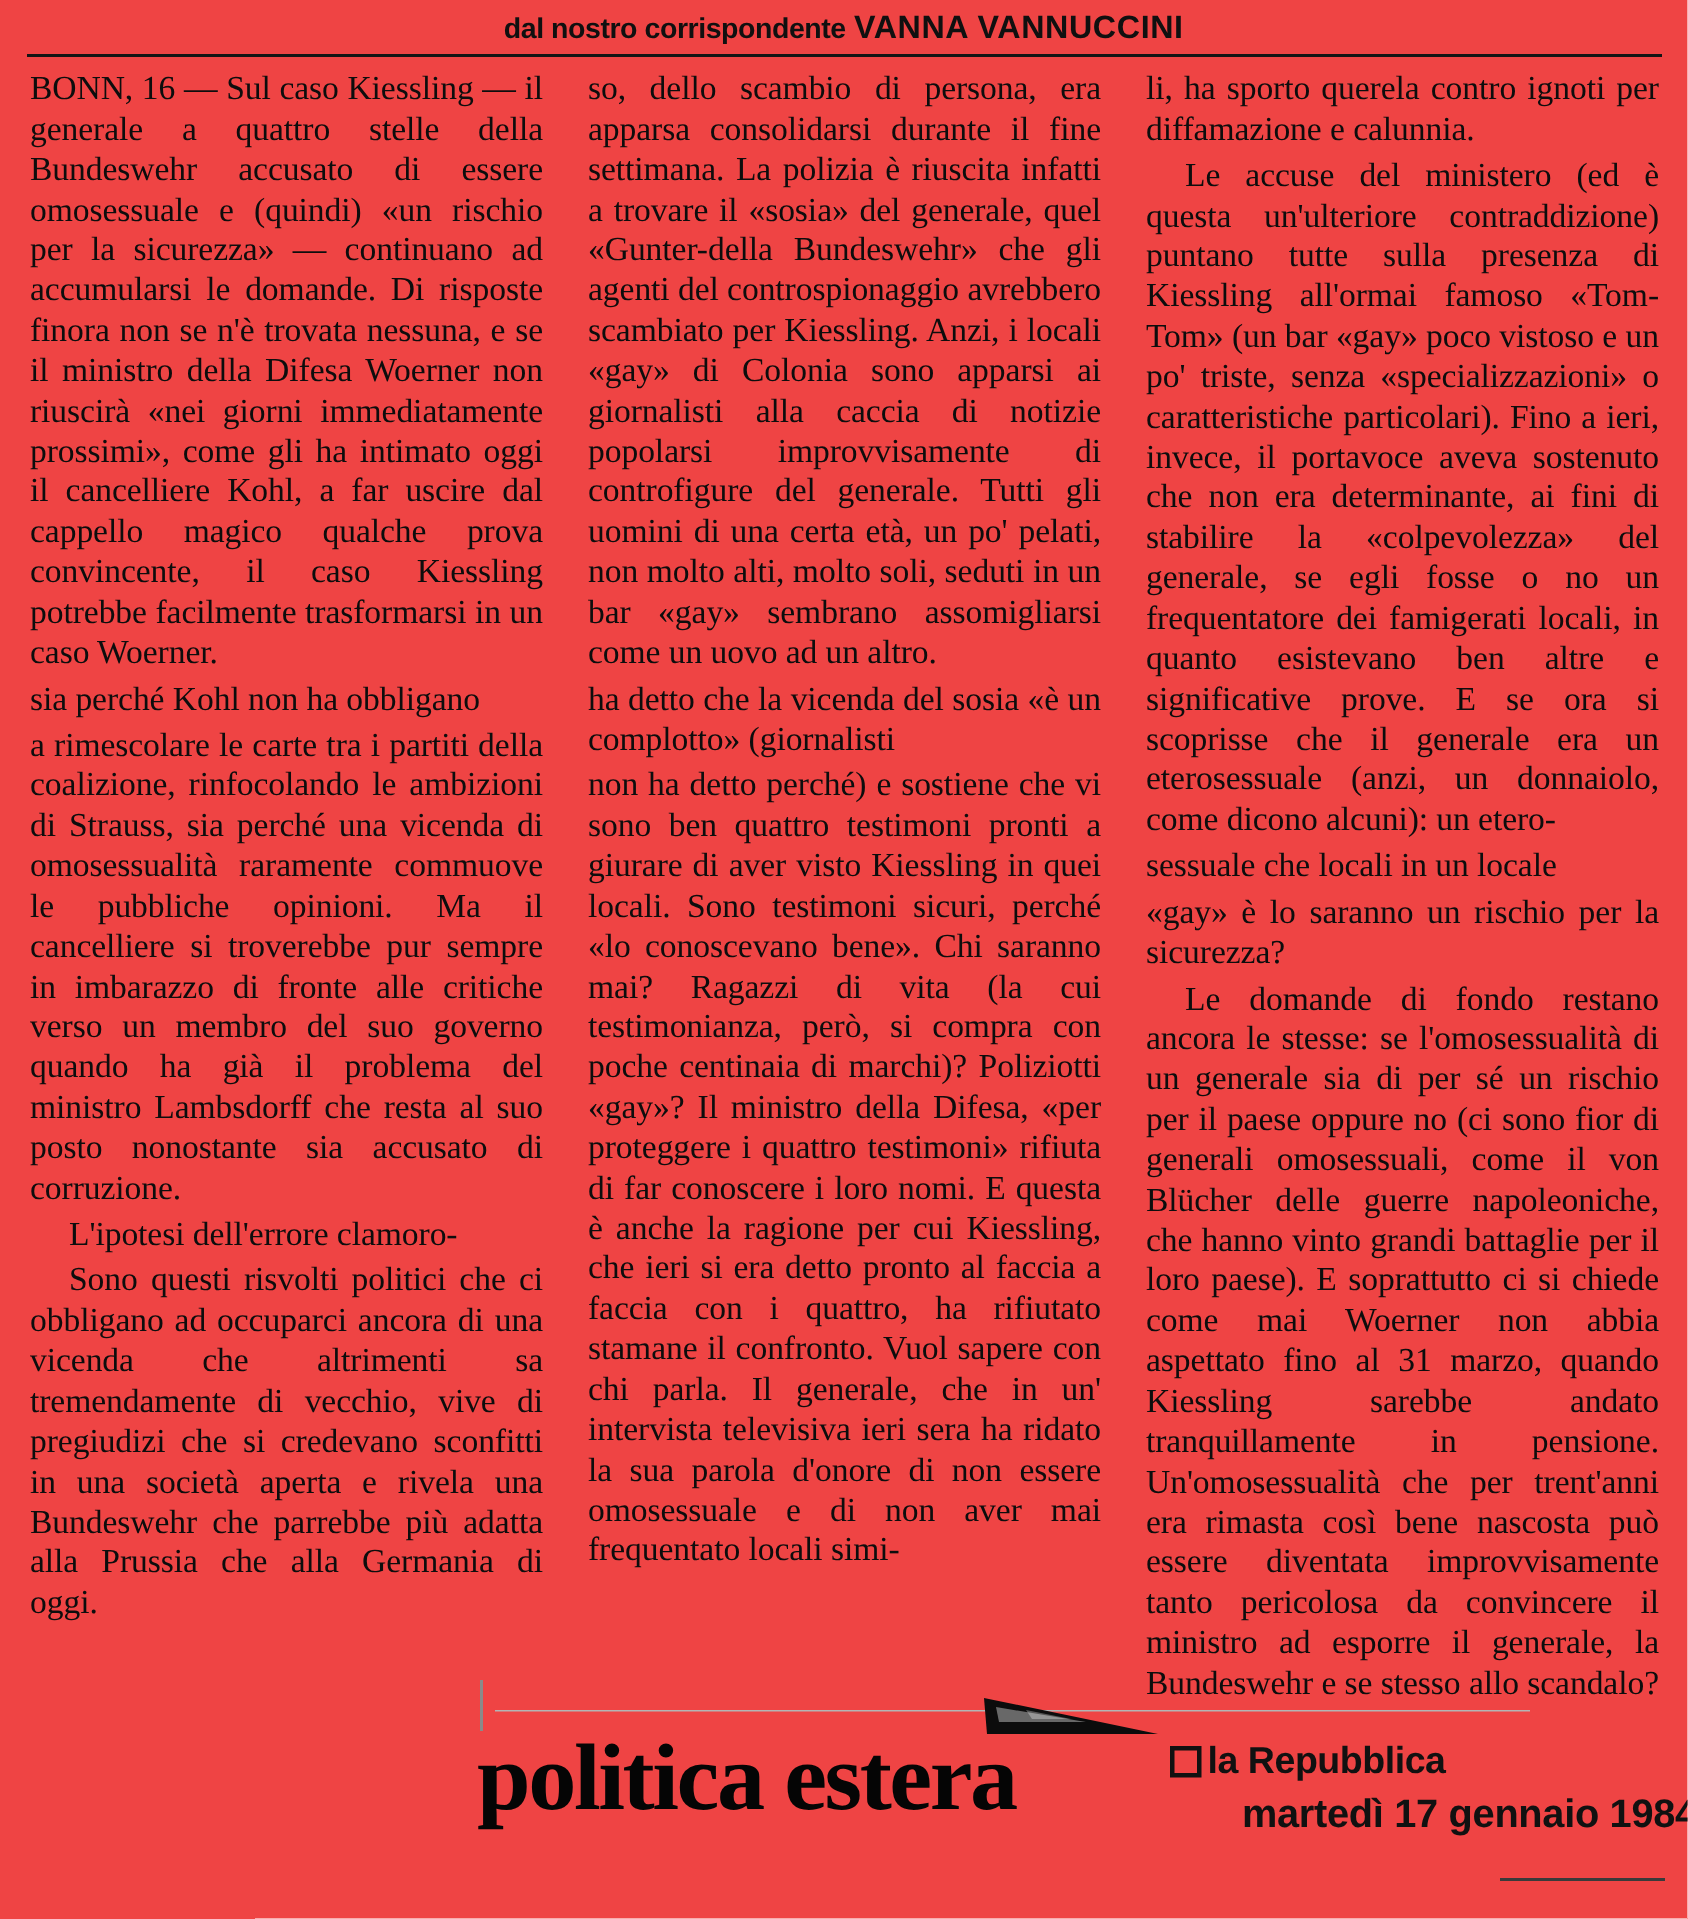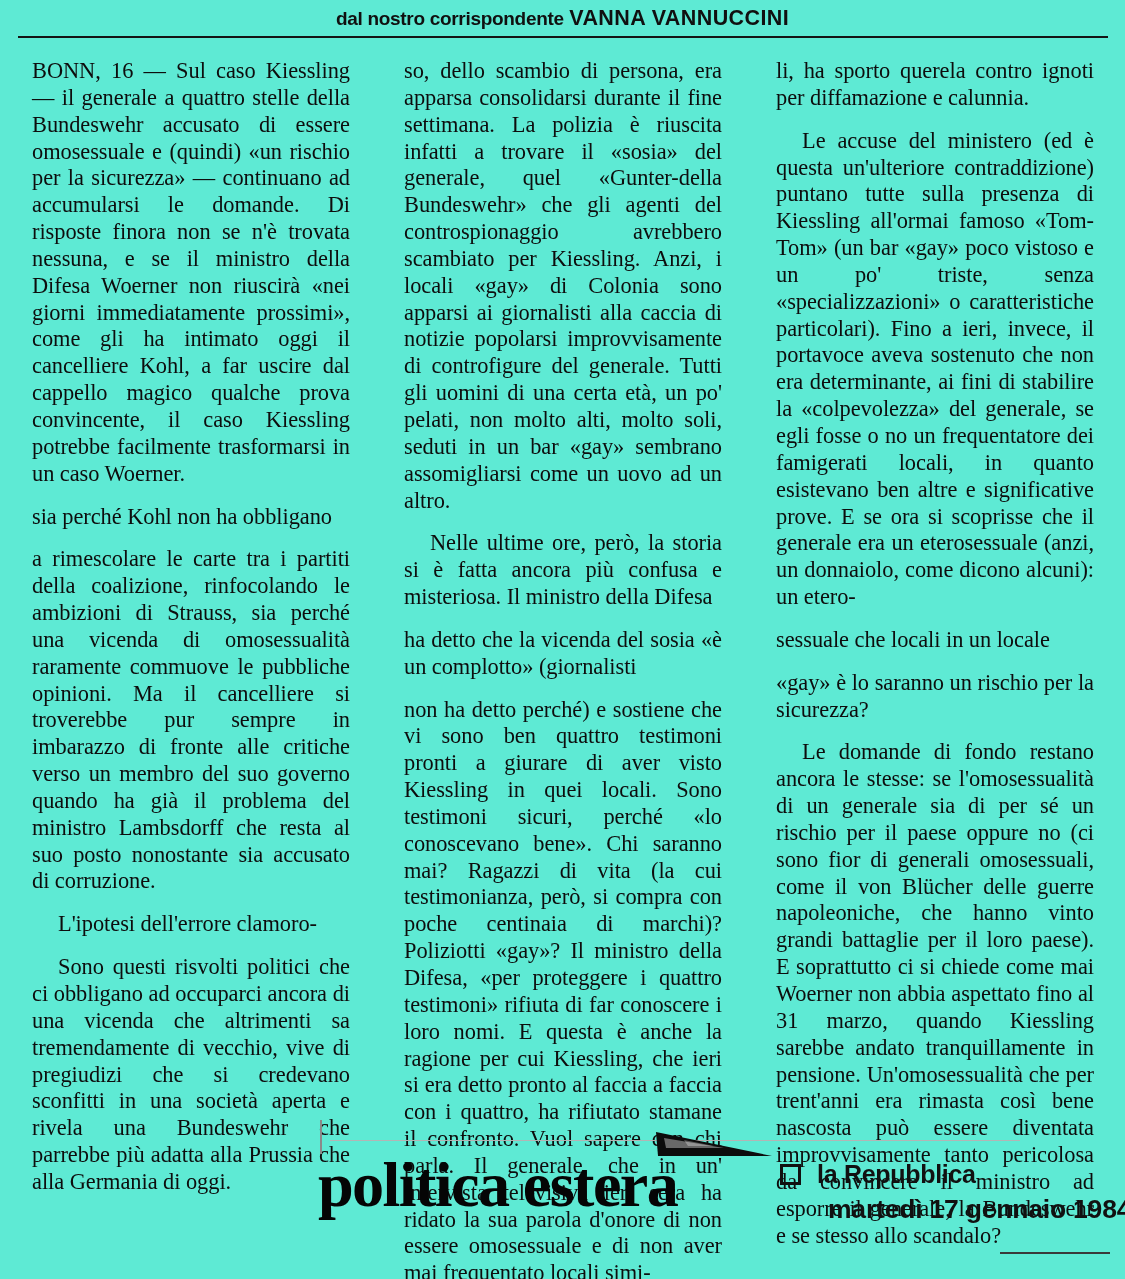--- a/index.html
+++ b/index.html
@@ -13,21 +13,21 @@
     font-family: "Liberation Serif", serif;
     color: #111;
     position: relative;
     overflow: hidden;
   }
 
   
   .page {
     position: absolute;
     inset: 0;
-    background: #5eead4;
+    background: #ef4444;
   }
 
   
   .byline-bar {
     position: absolute;
     top: 6px;
     left: 0;
     width: 1125px;
     text-align: center;
   }
@@ -66,21 +66,21 @@
     height: 1065px;
     display: flex;
     gap: 22px;
     align-items: flex-start;
   }
   .col {
     width: 350px;
     flex: 0 0 350px;
   }
   .col p {
-    margin: 16px;
+    margin: 4px;
     font-size: 22.4px;
     line-height: 26.85px;
     text-align: justify;
     text-justify: inter-word;
     letter-spacing: -0.05px;
     word-spacing: 0px;
     color: #0d0d0d;
     -webkit-font-smoothing: none;
   }
   .col p.indent {
@@ -149,21 +149,21 @@
     position: absolute;
     left: 780px;
     top: 1160px;
     width: 330px;
     font-family: "Liberation Sans", sans-serif;
     color: #111;
   }
   .masthead-row {
     display: flex;
     align-items: center;
-    gap: 16px;
+    gap: 4px;
     white-space: nowrap;
   }
   .sq-icon {
     width: 21px;
     height: 21px;
     border: 3px solid #111;
     box-sizing: border-box;
     flex: 0 0 auto;
   }
   .brand {
@@ -206,21 +206,20 @@
     <div class="col">
       <p>BONN, 16 — Sul caso Kiessling — il generale a quattro stelle della Bundeswehr accusato di essere omosessuale e (quindi) «un rischio per la sicurezza» — continuano ad accumularsi le domande. Di risposte finora non se n'è trovata nessuna, e se il ministro della Difesa Woerner non riuscirà «nei giorni immediatamente prossimi», come gli ha intimato oggi il cancelliere Kohl, a far uscire dal cappello magico qualche prova convincente, il caso Kiessling potrebbe facilmente trasformarsi in un caso Woerner.</p>
       <p class="faded">sia perché Kohl non ha obbligano</p>
       <p>a rimescolare le carte tra i partiti della coalizione, rinfocolando le ambizioni di Strauss, sia perché una vicenda di omosessualità raramente commuove le pubbliche opinioni. Ma il cancelliere si troverebbe pur sempre in imbarazzo di fronte alle critiche verso un membro del suo governo quando ha già il problema del ministro Lambsdorff che resta al suo posto nonostante sia accusato di corruzione.</p>
       <p class="indent">L'ipotesi dell'errore clamoro-</p>
       <p class="indent">Sono questi risvolti politici che ci obbligano ad occuparci ancora di una vicenda che altrimenti sa tremendamente di vecchio, vive di pregiudizi che si credevano sconfitti in una società aperta e rivela una Bundeswehr che parrebbe più adatta alla Prussia che alla Germania di oggi.</p>
     </div>
 
     <div class="col">
       <p>so, dello scambio di persona, era apparsa consolidarsi durante il fine settimana. La polizia è riuscita infatti a trovare il «sosia» del generale, quel «Gunter-della Bundeswehr» che gli agenti del controspionaggio avrebbero scambiato per Kiessling. Anzi, i locali «gay» di Colonia sono apparsi ai giornalisti alla caccia di notizie popolarsi improvvisamente di controfigure del generale. Tutti gli uomini di una certa età, un po' pelati, non molto alti, molto soli, seduti in un bar «gay» sembrano assomigliarsi come un uovo ad un altro.</p>
-      <p class="indent">Nelle ultime ore, però, la storia si è fatta ancora più confusa e misteriosa. Il ministro della Difesa</p>
       <p class="faint">ha detto che la vicenda del sosia «è un complotto» (giornalisti</p>
       <p>non ha detto perché) e sostiene che vi sono ben quattro testimoni pronti a giurare di aver visto Kiessling in quei locali. Sono testimoni sicuri, perché «lo conoscevano bene». Chi saranno mai? Ragazzi di vita (la cui testimonianza, però, si compra con poche centinaia di marchi)? Poliziotti «gay»? Il ministro della Difesa, «per proteggere i quattro testimoni» rifiuta di far conoscere i loro nomi. E questa è anche la ragione per cui Kiessling, che ieri si era detto pronto al faccia a faccia con i quattro, ha rifiutato stamane il confronto. Vuol sapere con chi parla. Il generale, che in un' intervista televisiva ieri sera ha ridato la sua parola d'onore di non essere omosessuale e di non aver mai frequentato locali simi-</p>
     </div>
 
     <div class="col">
       <p>li, ha sporto querela contro ignoti per diffamazione e calunnia.</p>
       <p class="indent">Le accuse del ministero (ed è questa un'ulteriore contraddizione) puntano tutte sulla presenza di Kiessling all'ormai famoso «Tom-Tom» (un bar «gay» poco vistoso e un po' triste, senza «specializzazioni» o caratteristiche particolari). Fino a ieri, invece, il portavoce aveva sostenuto che non era determinante, ai fini di stabilire la «colpevolezza» del generale, se egli fosse o no un frequentatore dei famigerati locali, in quanto esistevano ben altre e significative prove. E se ora si scoprisse che il generale era un eterosessuale (anzi, un donnaiolo, come dicono alcuni): un etero-</p>
       <p class="ghost">sessuale che locali in un locale</p>
       <p>«gay» è lo saranno un rischio per la sicurezza?</p>
       <p class="indent">Le domande di fondo restano ancora le stesse: se l'omosessualità di un generale sia di per sé un rischio per il paese oppure no (ci sono fior di generali omosessuali, come il von Blücher delle guerre napoleoniche, che hanno vinto grandi battaglie per il loro paese). E soprattutto ci si chiede come mai Woerner non abbia aspettato fino al 31 marzo, quando Kiessling sarebbe andato tranquillamente in pensione. Un'omosessualità che per trent'anni era rimasta così bene nascosta può essere diventata improvvisamente tanto pericolosa da convincere il ministro ad esporre il generale, la Bundeswehr e se stesso allo scandalo?</p>

